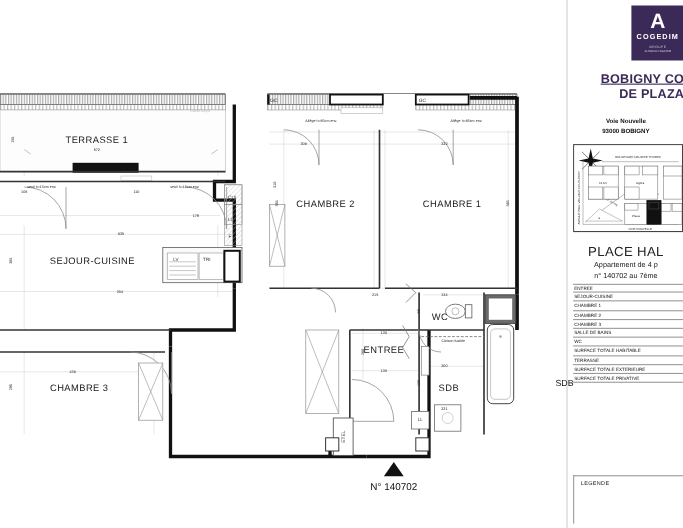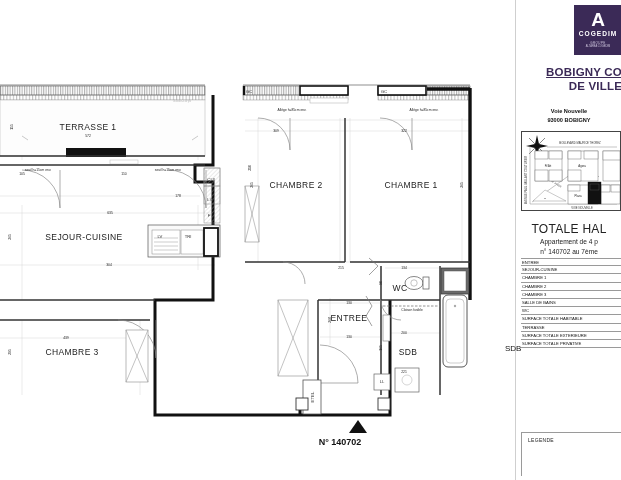--- a/index.html
+++ b/index.html
@@ -436,34 +436,34 @@
     <div class="dim" style="left:404px; top:333px;">200</div>
     <div class="dim vert" style="left:381px; top:348px;">165</div>
     <div class="dim" style="left:404px; top:372px;">221</div>
     <div class="dim" style="left:66px;  top:338px;">439</div>
     <div class="dim vert" style="left:10px;  top:352px;">295</div>
     <div class="dim" style="left:178px; top:196px;">178</div>
     <div class="dim" style="left:124px; top:174px;">110</div>
     <div class="dim" style="left:22px;  top:174px;">105</div>
 
     <div class="tri" style="left:358px; top:420px;"></div>
-    <div class="plan-number" style="left:340px; top:437px;font-weight:bold;">N° 140702</div>
+    <div class="plan-number" style="left:358px; top:437px;">N° 140702</div>
   </div>
 
   <div id="titleblock">
 
     <div id="logo">
       <div class="lam">A</div>
       <div class="brand">COGEDIM</div>
       <div class="sub">GROUPE</div>
       <div class="sub2">ALTAREA COGEDIM</div>
     </div>
 
     <div class="tb-title" style="top:66px;text-decoration:underline;">BOBIGNY CO</div>
-    <div class="tb-title" style="top:80px;">DE VILLE</div>
+    <div class="tb-title" style="top:80px;">DE PLAZA</div>
 
     <div class="tb-addr" style="top:108px;">Voie Nouvelle</div>
     <div class="tb-addr" style="top:117px;">93000 BOBIGNY</div>
 
     <div id="sitemap">
       <svg viewBox="0 0 100 80" style="width:100px;height:80px;">
         <rect x="0" y="0" width="100" height="80" fill="#fff"></rect>
 
         <g>
           <polygon points="15,3 17,12 26,14 17,16 15,25 13,16 4,14 13,12" fill="#111"></polygon>
@@ -510,21 +510,21 @@
             <rect x="89" y="53" width="9" height="7"></rect>
         </g>
 
         <rect x="66" y="50" width="13" height="22" fill="#111" stroke="#111" stroke-width="0.4"></rect>
         <rect x="68" y="52" width="9" height="6" fill="none" stroke="#666" stroke-width="0.35"></rect>
         <polygon points="11,69 44,69 23,58" fill="#fff" stroke="#888" stroke-width="0.45"></polygon>
         <text x="23" y="67" font-size="2.4" fill="#333" text-anchor="middle" font-family="Liberation Sans, sans-serif">B</text>
       </svg>
     </div>
 
-    <div class="tb-prog l1" style="top:222px;">TOTALE HAL</div>
+    <div class="tb-prog l1" style="top:222px;">PLACE HAL</div>
     <div class="tb-prog l2" style="top:238px;">Appartement de 4 p</div>
     <div class="tb-prog l3" style="top:248px;">n° 140702 au 7ème</div>
 
     <div id="surfaces">
       <div class="srow">
         <span>ENTREE</span>
         <span class="sval"></span>
       </div>
       <div class="srow">
         <span>SEJOUR-CUISINE</span>

